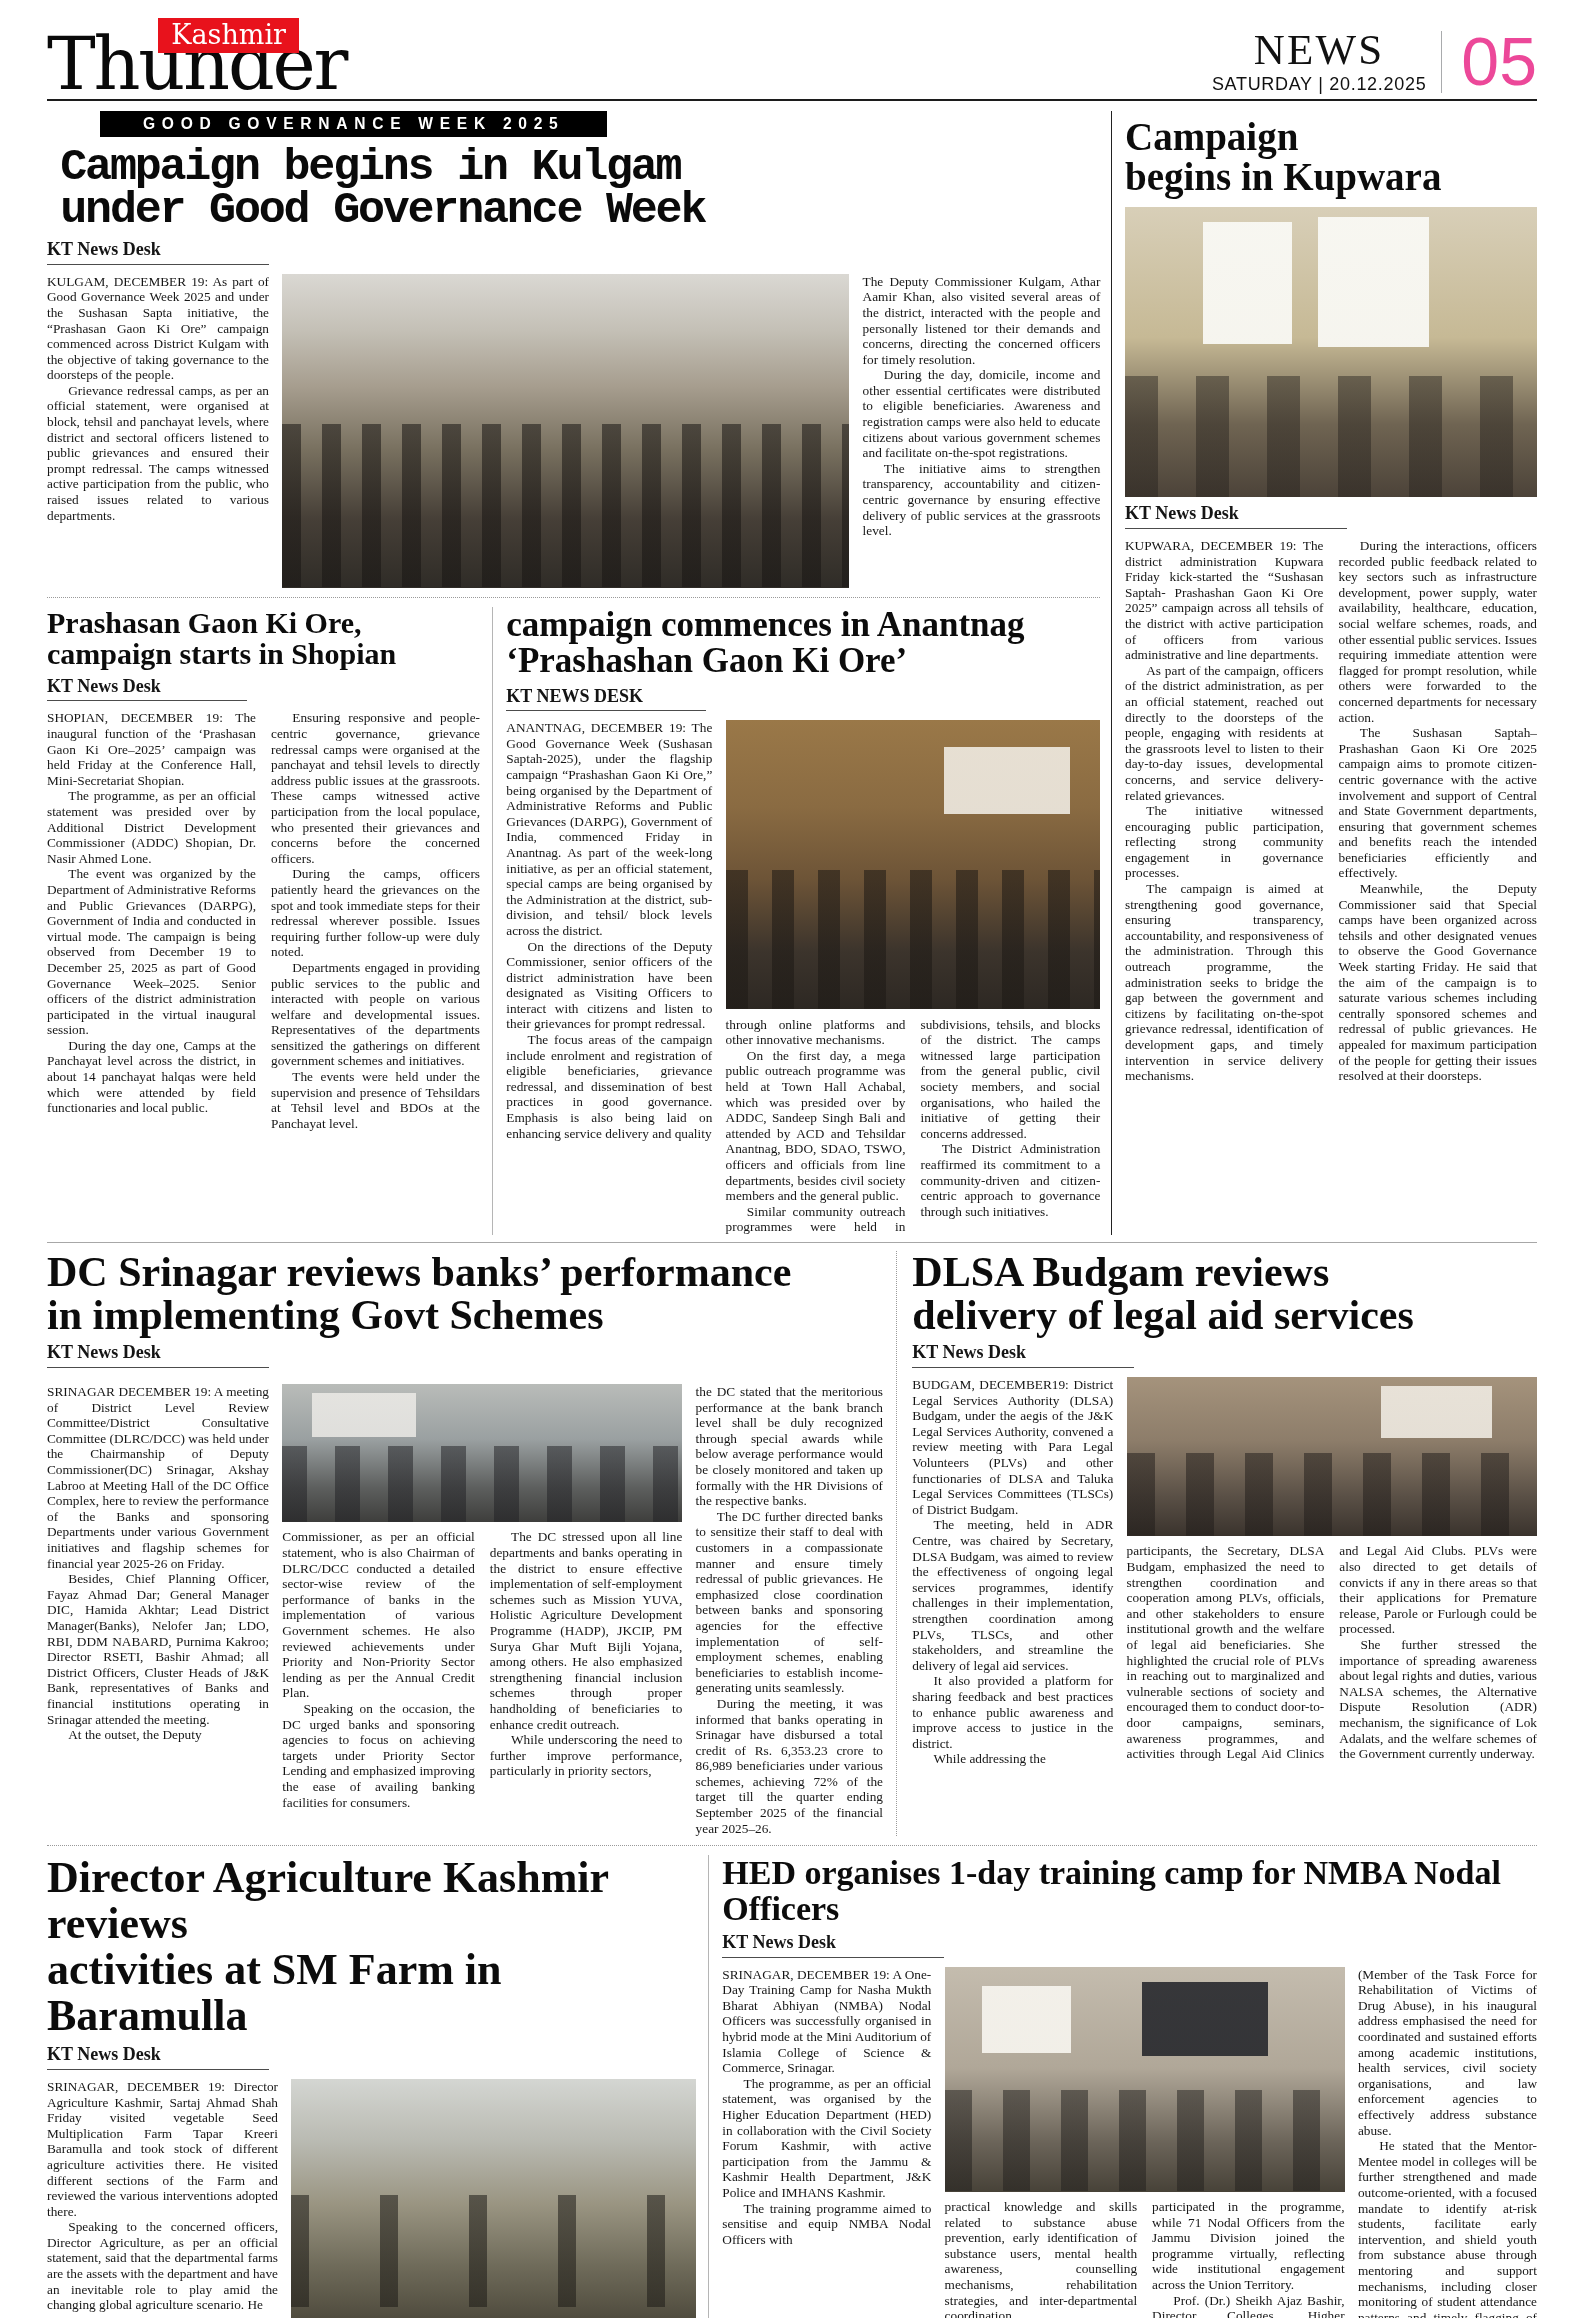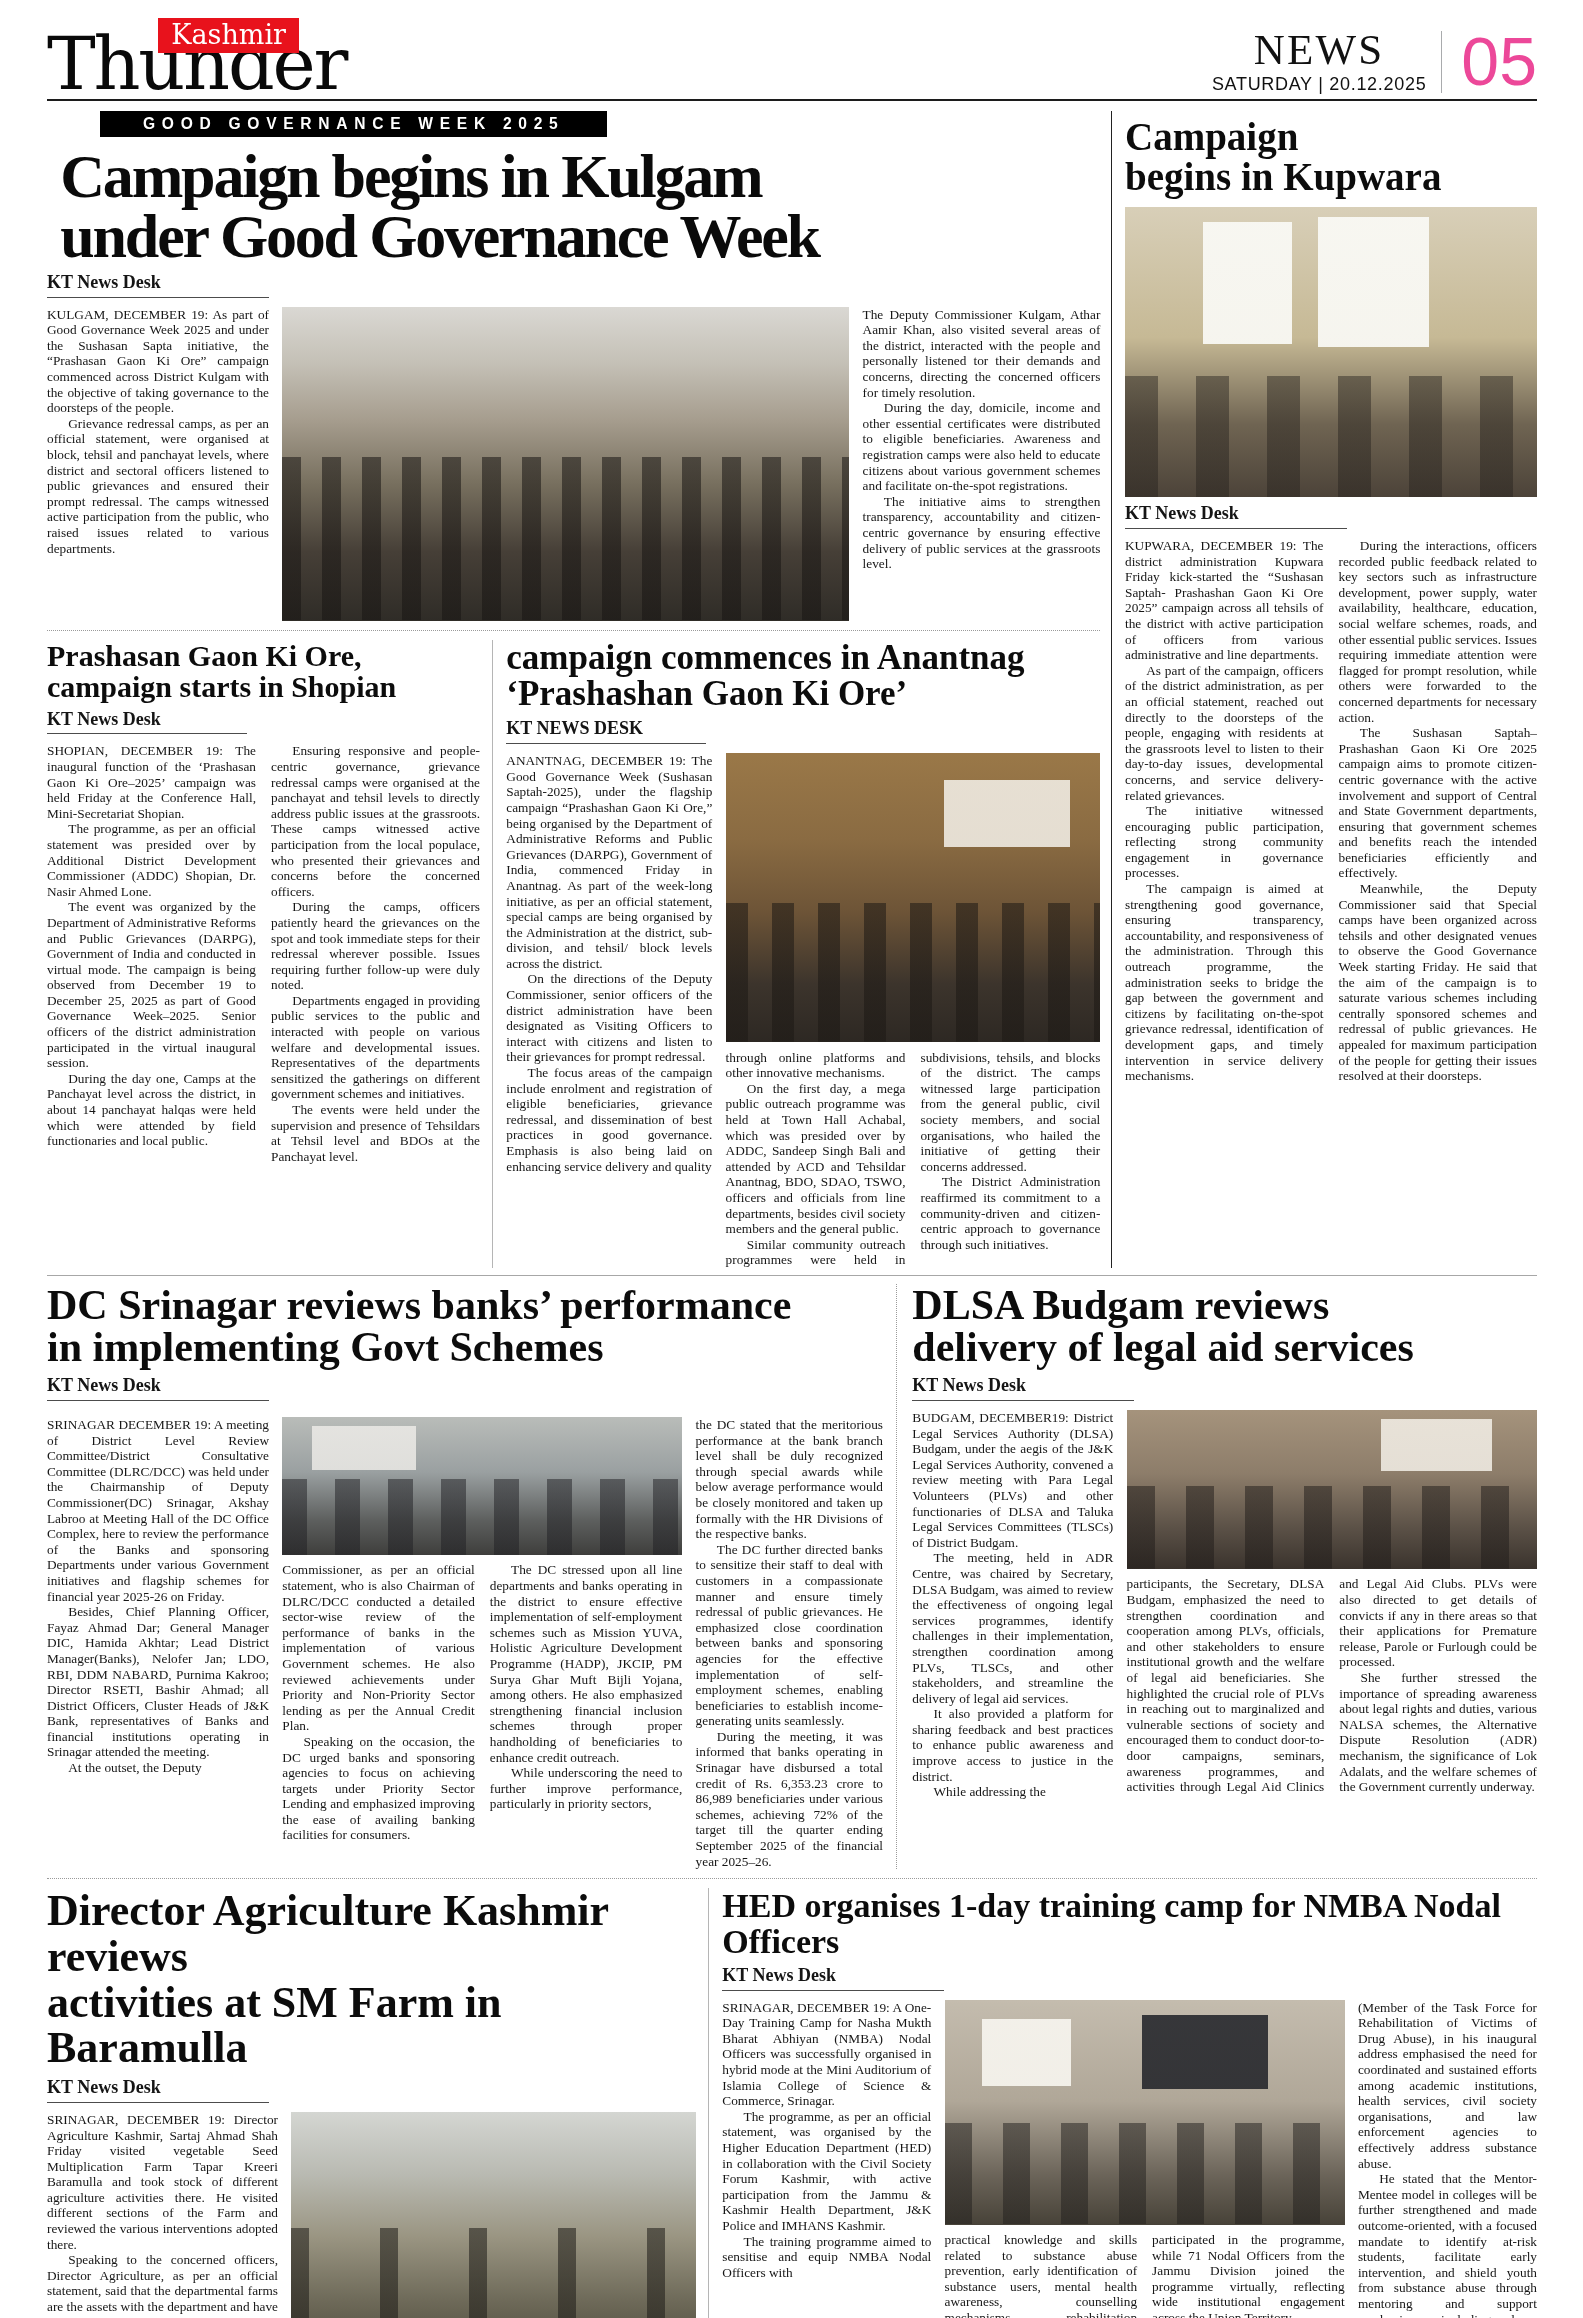--- a/index.html
+++ b/index.html
@@ -41,22 +41,22 @@
   .hr-solid{border:0;border-top:0.7px solid #a7a7a7;margin:7.4px 0;}
 
   
   .top-band{display:flex;margin-top:10.4px;}
   .left-region{width:1058px;padding-right:10.4px;}
   .right-region{flex:1;border-left:1.5px solid #222;padding-left:13.3px;padding-top:6px;}
 
   .kicker{display:inline-block;background:#000;color:#fff;
           font-family:"Liberation Sans",sans-serif;font-weight:bold;font-size:15.6px;
           letter-spacing:6.7px;padding:3.7px 43px;margin-left:53px;}
-  .kulgam-headline{font-family:Liberation Serif, serif;font-weight:bold;
-          font-size:62px;line-height:.97;letter-spacing:-2.2px;color:#0a0a0a;
+  .kulgam-headline{font-family:Liberation Mono, monospace;font-weight:bold;
+          font-size:45px;line-height:.97;letter-spacing:-2.2px;color:#0a0a0a;
           margin:9px 0 1.5px 13.3px;}
   .kulgam-body{display:flex;gap:13.3px;margin-top:3px;}
   .kulgam-col1{width:222px;}
   .ph-kulgam{width:567px;height:314px;
      background-image:
        repeating-linear-gradient(90deg, rgba(24,21,19,.55) 0 19px, rgba(24,21,19,0) 19px 40px),
        linear-gradient(180deg,#dad8d3 0%,#c4c0b6 18%,#a69d8e 36%,#78705f 56%,#463f37 78%,#2f2c27 100%);
      background-repeat:no-repeat,no-repeat;
      background-size:100% 52%,100% 100%;
      background-position:0 100%,0 0;}

